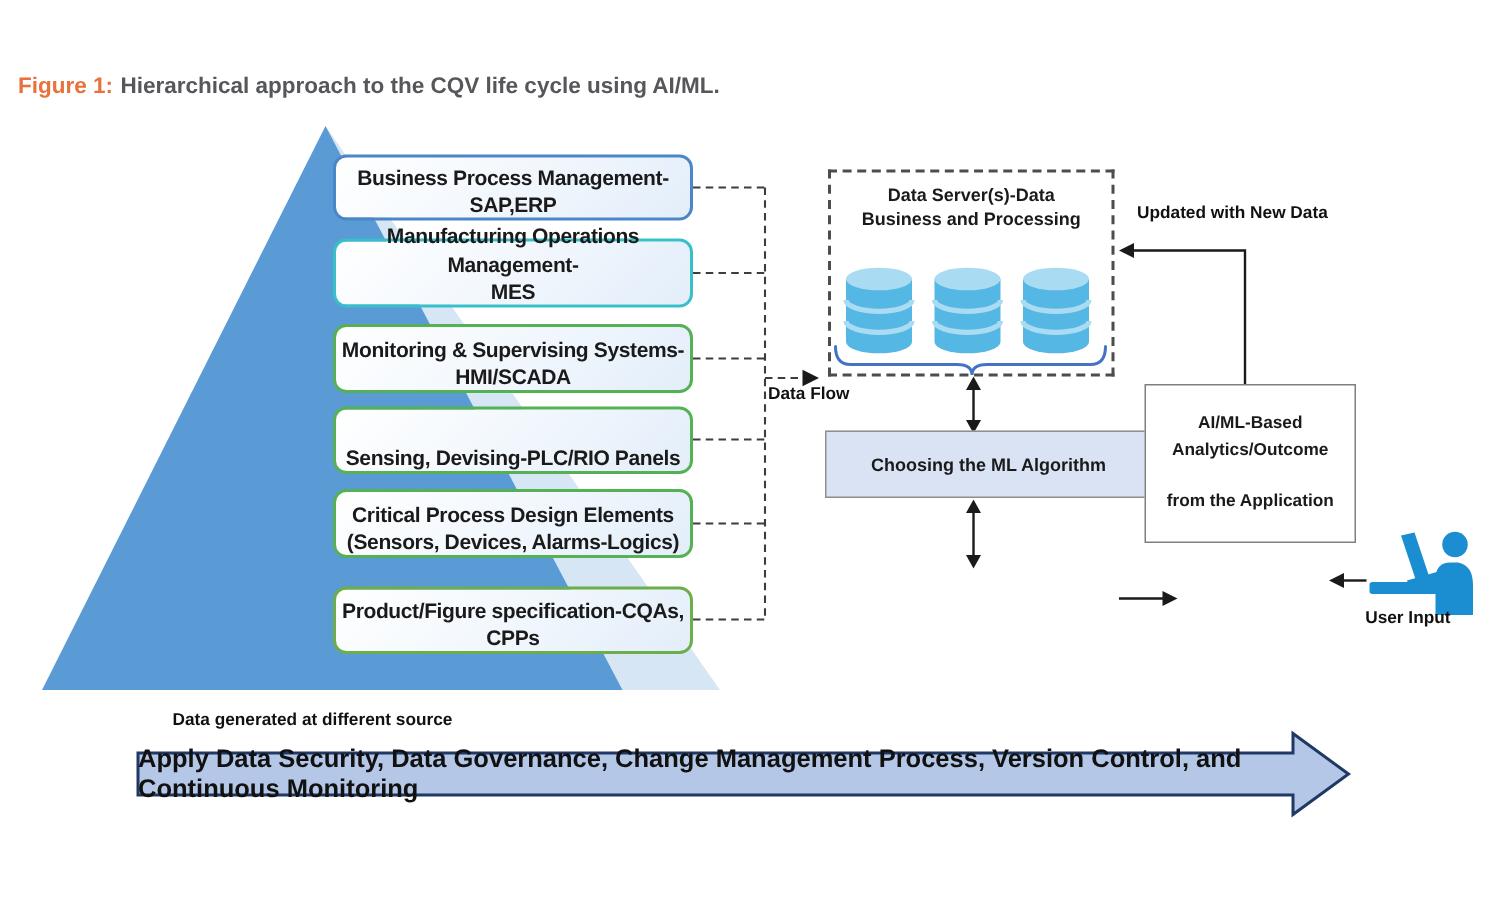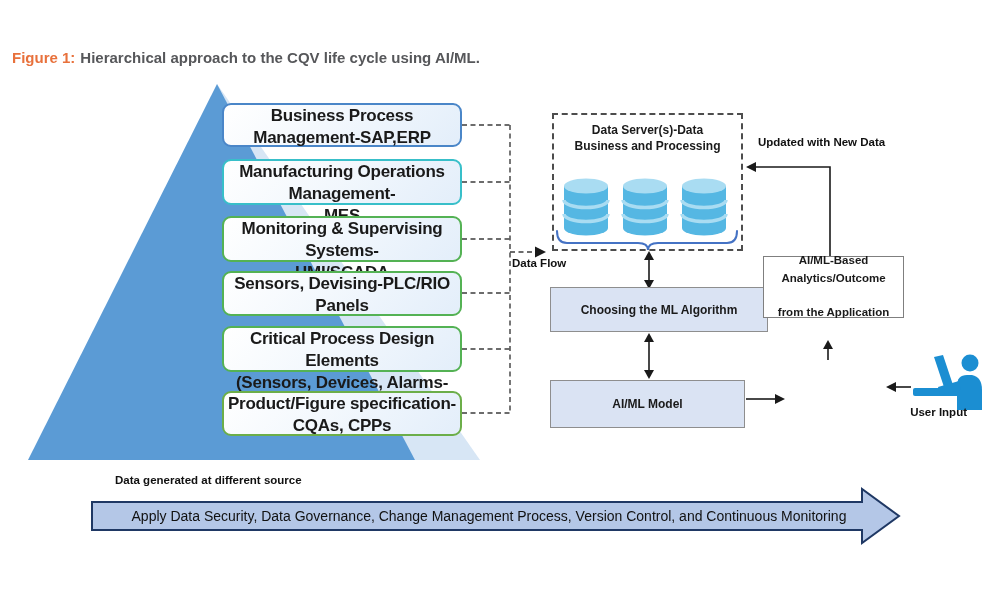--- a/index.html
+++ b/index.html
@@ -4,35 +4,35 @@
 <style>
   html,body{margin:0;padding:0;background:#fff;}
   .stage{position:relative;width:1000px;height:600px;background:#fff;overflow:hidden;
          font-family:"Liberation Sans","DejaVu Sans",sans-serif;color:#1a1a1a;}
   .underlay{position:absolute;left:0;top:0;z-index:1;}
   .fig-caption{position:absolute;left:12px;top:49px;z-index:3;font-size:15px;font-weight:bold;color:var(--caption-gray);}
   .fig-caption .prefix{color:var(--accent-orange);margin-right:5px;}
   .pyr-box{position:absolute;left:222px;width:240px;z-index:2;box-sizing:border-box;
            border:2px solid #54b254;border-radius:9px;
            background:linear-gradient(135deg,#ffffff 0%,#f3f8fd 45%,#e3eefa 100%);
-           display:flex;flex-direction:column;justify-content:flex-start;align-items:center;
-           font-size:17px;font-weight:bold;letter-spacing:-0.25px;text-align:center;line-height:1.3;}
+           display:flex;flex-direction:column;justify-content:flex-end;align-items:center;
+           font-size:14px;font-weight:bold;letter-spacing:-0.25px;text-align:center;line-height:1.3;}
   .pyr-box span{display:block;}
   .lbl{position:absolute;z-index:3;font-size:11.5px;font-weight:bold;color:#111;white-space:nowrap;}
   .server-box{position:absolute;left:552px;top:113px;width:191px;height:138px;z-index:2;
               border:2px dashed #4d4d4d;box-sizing:border-box;text-align:center;}
   .server-title{margin-top:7px;font-size:12px;line-height:1.35;font-weight:600;}
   .server-title b{font-weight:700;}
   .flow-box{position:absolute;z-index:2;box-sizing:border-box;background:var(--flow-fill);
             border:1.5px solid var(--flow-border);display:flex;justify-content:center;align-items:center;
             font-size:12px;font-weight:bold;text-align:center;}
   .analytics{background:#fff;border:1.5px solid #7f7f7f;font-size:11.5px;font-weight:600;line-height:1.55;}
   .banner-text{position:absolute;left:92px;top:502px;width:770px;height:28px;z-index:2;
                display:flex;justify-content:center;align-items:center;
-               font-size:14px;font-weight:normal;color:#111;padding-left:12px;}
+               font-size:17px;font-weight:bold;color:#111;}
 </style>
 </head>
 <body>
 
 <div class="stage">
 
   <div class="fig-caption">
     <span class="prefix">Figure 1:</span><span>Hierarchical approach to the CQV life cycle using AI/ML.</span>
   </div>
 
@@ -112,21 +112,21 @@
   </div>
   <div class="pyr-box" style="top: 159px; height: 46px; border-color: rgb(56, 191, 201);">
     <span>Manufacturing Operations Management-</span>
       <span>MES</span>
   </div>
   <div class="pyr-box" style="top: 216px; height: 46px; border-color: rgb(84, 178, 84);">
     <span>Monitoring &amp; Supervising Systems-</span>
       <span>HMI/SCADA</span>
   </div>
   <div class="pyr-box" style="top: 271px; height: 45px; border-color: rgb(84, 178, 84);">
-    <span>Sensors, Devising-PLC/RIO Panels</span>
+    <span>Sensing, Devising-PLC/RIO Panels</span>
       <span></span>
   </div>
   <div class="pyr-box" style="top: 326px; height: 46px; border-color: rgb(84, 178, 84);">
     <span>Critical Process Design Elements</span>
       <span>(Sensors, Devices, Alarms-Logics)</span>
   </div>
   <div class="pyr-box" style="top: 391px; height: 45px; border-color: rgb(108, 174, 73);">
     <span>Product/Figure specification-CQAs, CPPs</span>
       <span></span>
   </div>
@@ -134,24 +134,21 @@
   <div class="server-box">
     <div class="server-title">
       <b>Data Server(s)</b><span>-Data</span><br>
       <span>Business and Processing</span>
     </div>
   </div>
 
   <div class="flow-box" style="left:550px;top:287px;width:218px;height:45px;">
     <span>Choosing the ML Algorithm</span>
   </div>
-  <div class="flow-box" style="left:550px;top:380px;width:195px;height:48px;">
-    <span>AI/ML Model</span>
-  </div>
-  <div class="flow-box analytics" style="left:763px;top:256px;width:141px;height:62px;">
+  <div class="flow-box analytics" style="left:763px;top:256px;width:141px;height:106px;">
     <span>
       <span style="display:block;">AI/ML-Based</span>
       <span style="display:block;">Analytics/Outcome</span>
       <span style="display:block;margin-top:16px;">from the Application</span>
     </span>
   </div>
 
   <div class="lbl" style="left:512px;top:257px;">Data Flow</div>
   <div class="lbl" style="left:758px;top:136px;">Updated with New Data</div>
   <div class="lbl" style="left:893px;top:406px;width:74px;text-align:right;">User Input</div>

